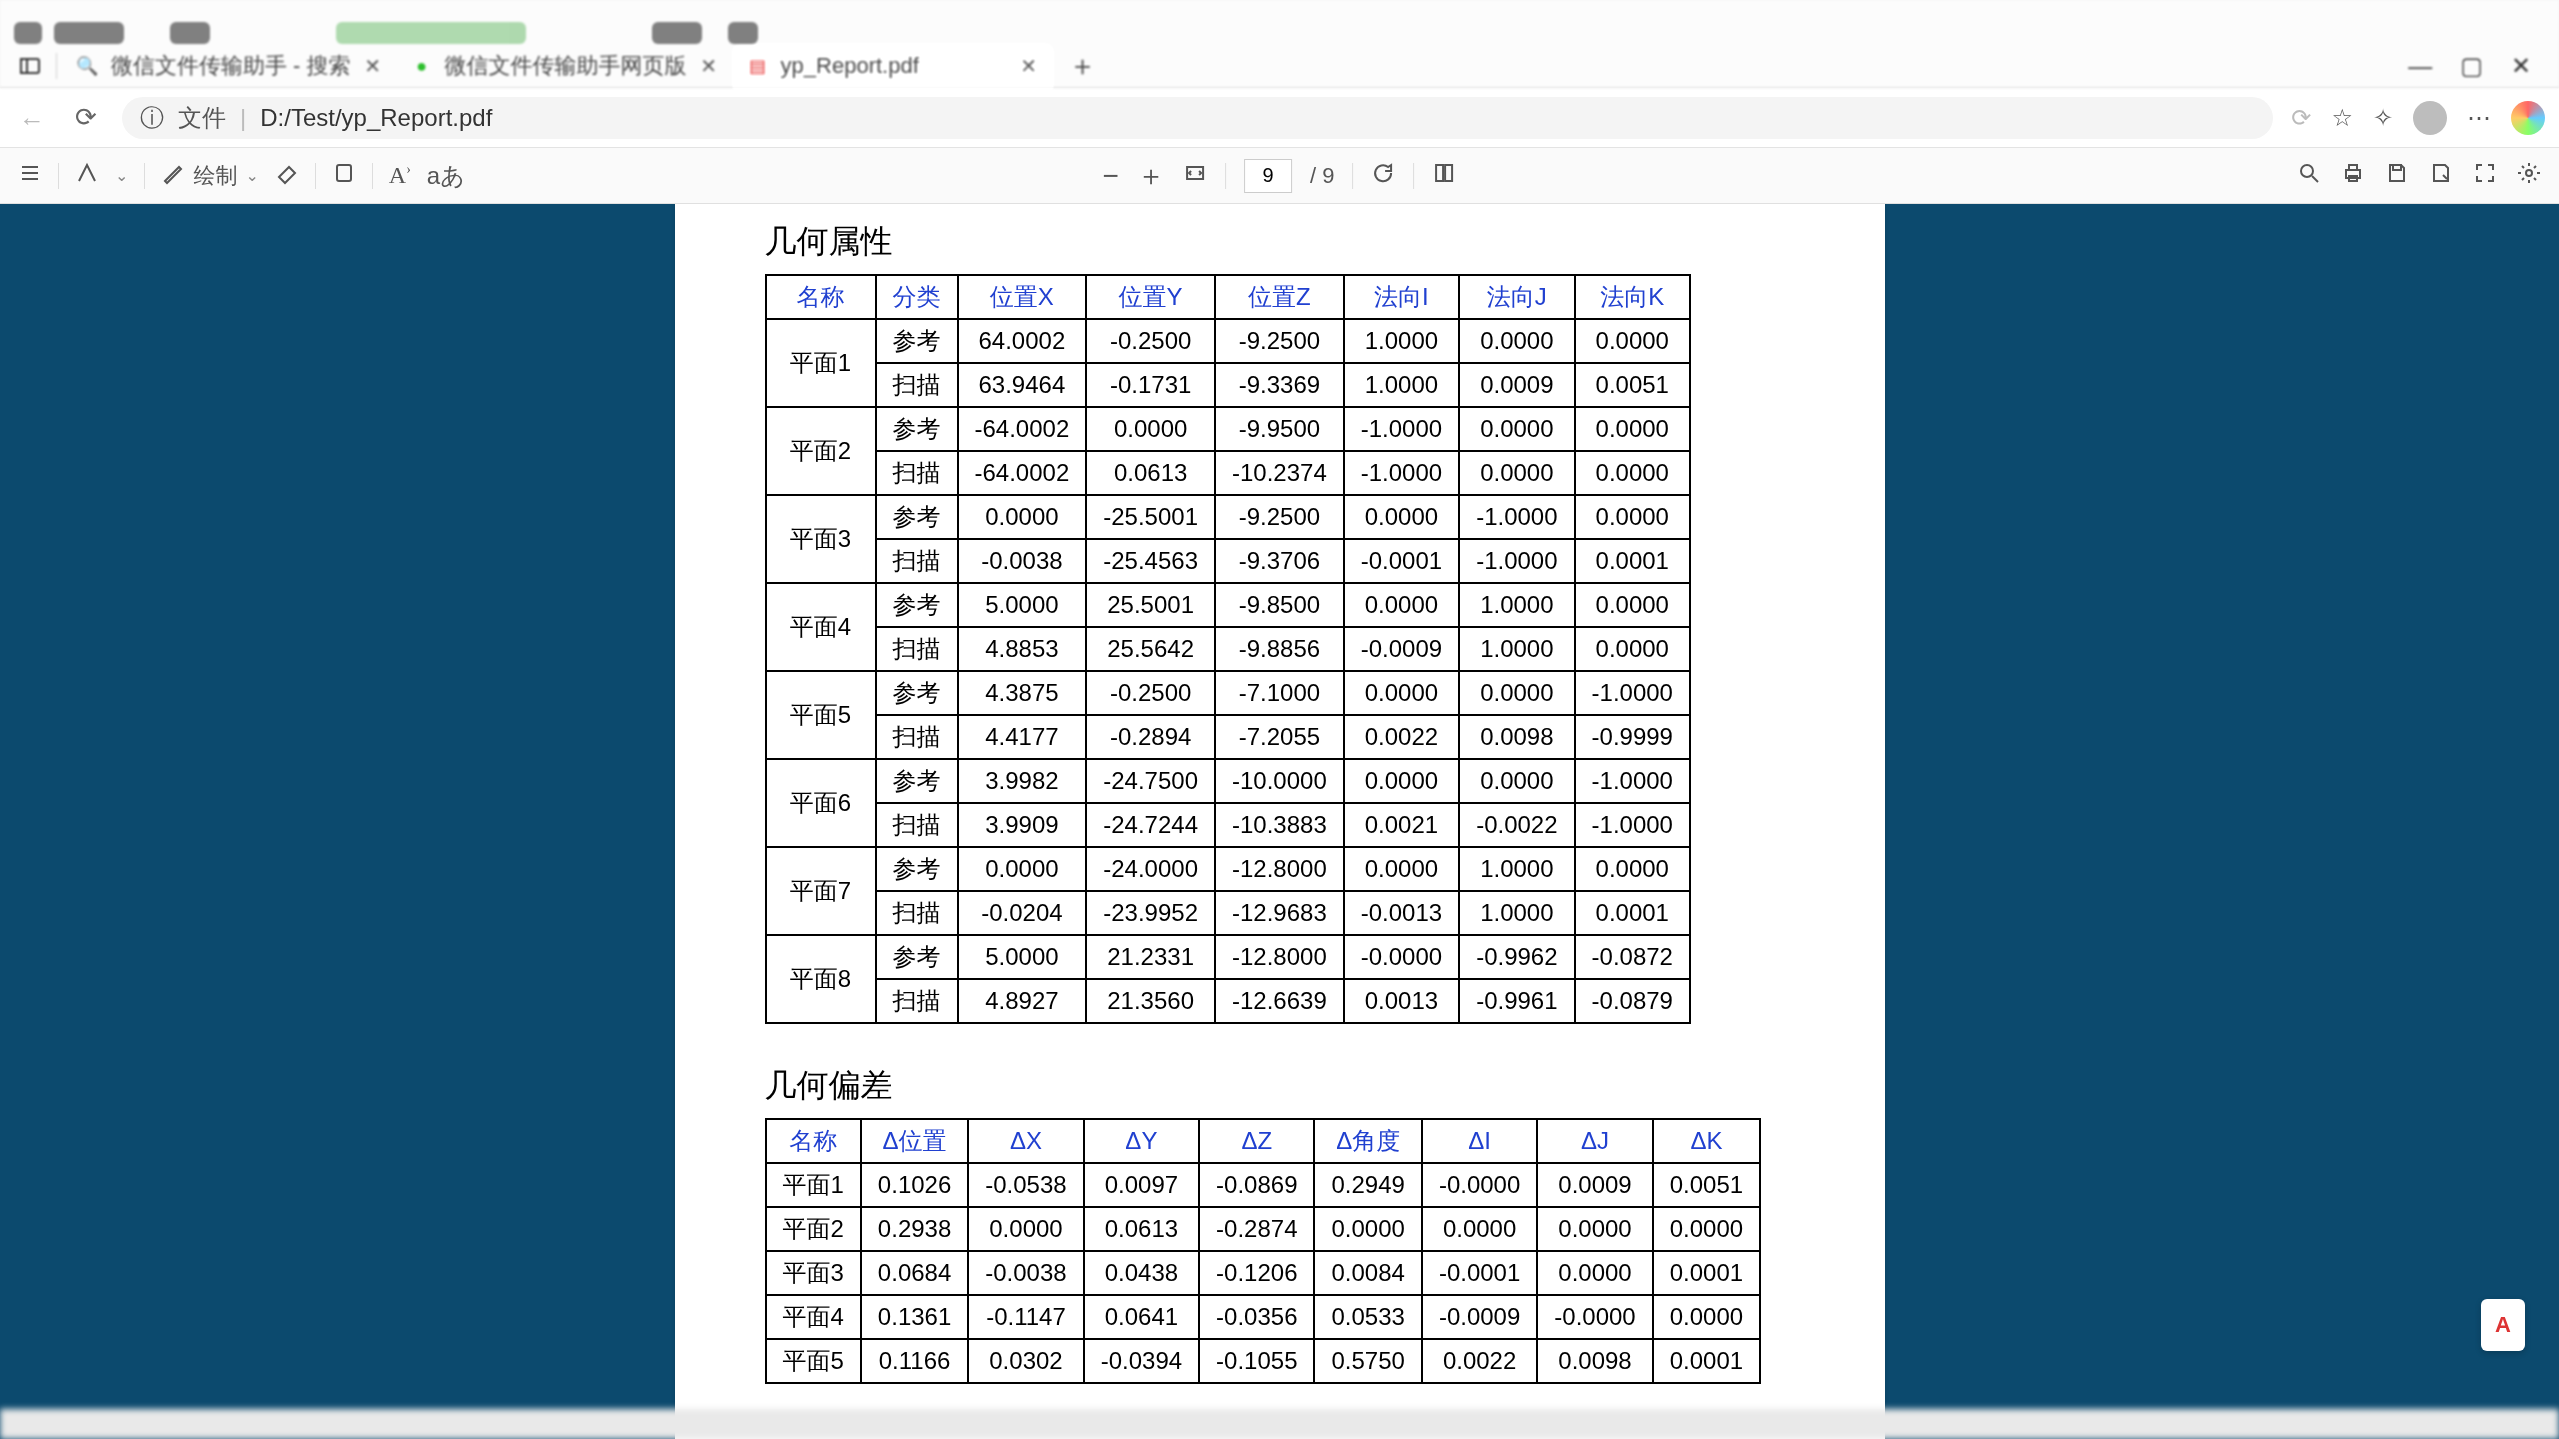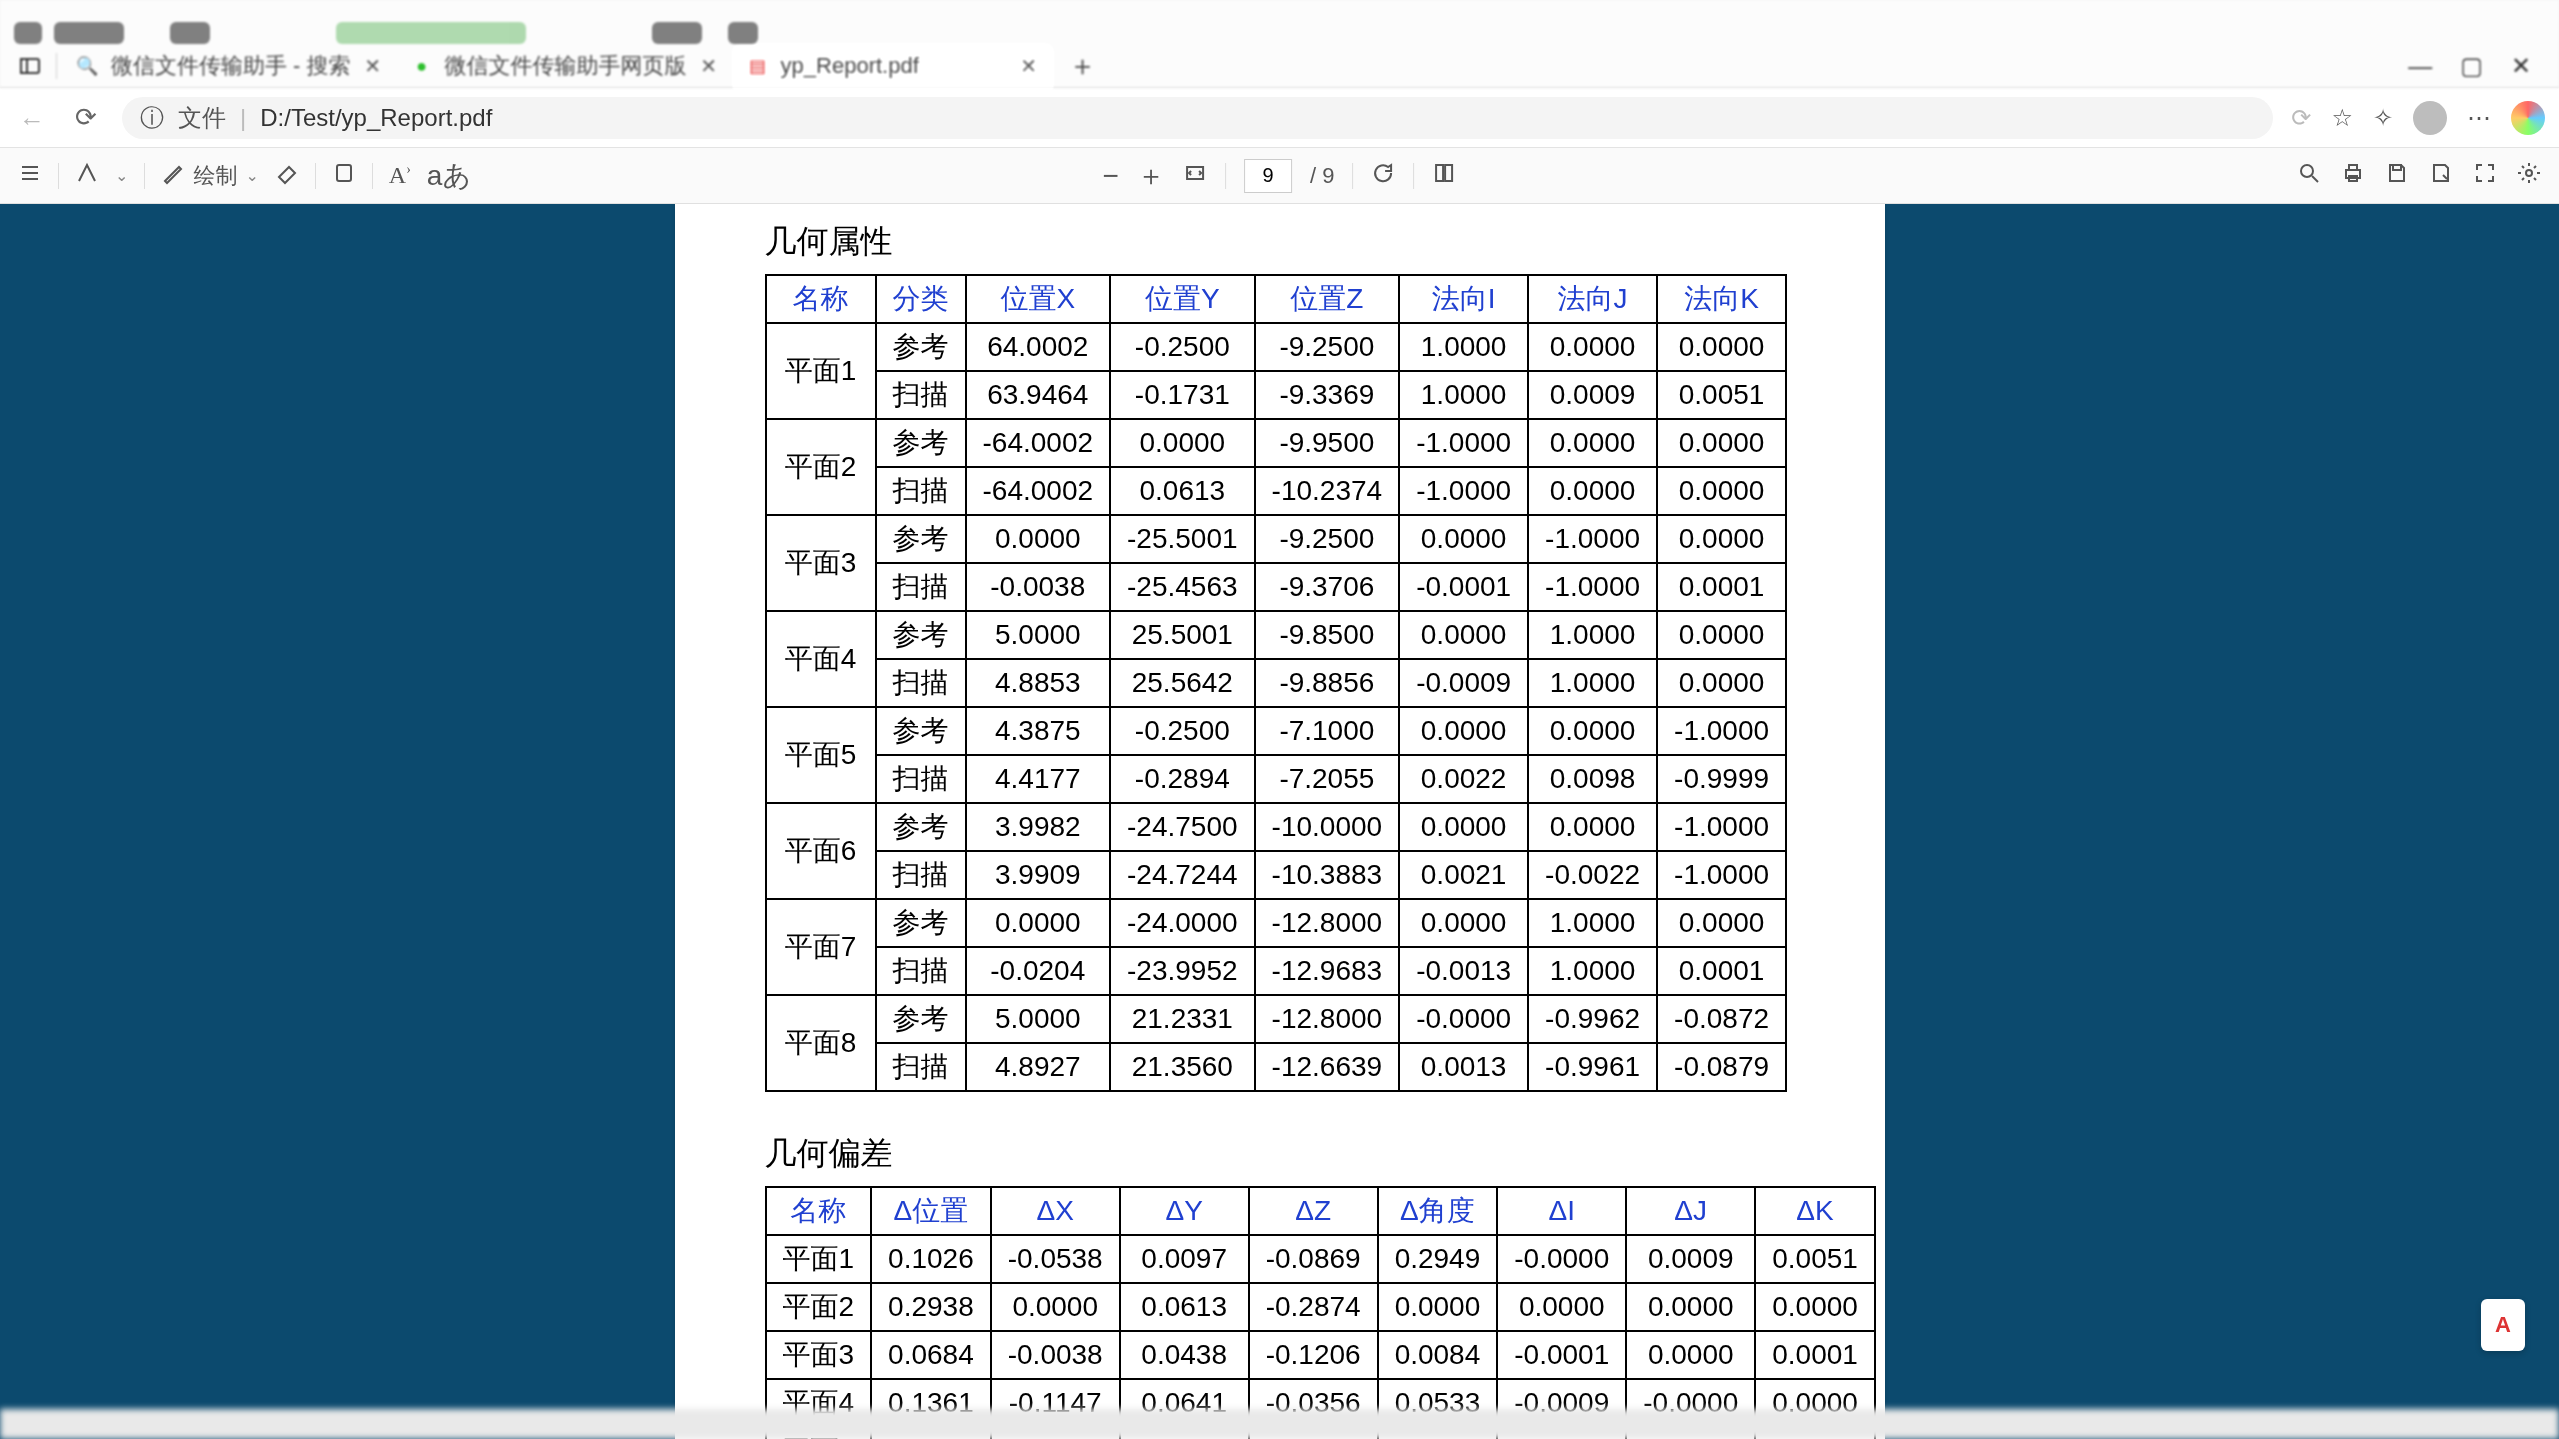--- a/index.html
+++ b/index.html
@@ -36,21 +36,21 @@
   .page-input { width: 48px; height: 34px; border: 1px solid #ccc; text-align: center; font-size: 20px; background: #fff; }
   .pdfbar .right { margin-left: auto; display: flex; gap: 20px; }
   .draw-btn { display: flex; align-items: center; gap: 8px; }
 
   
   .viewport { position: absolute; top: 204px; bottom: 0; left: 0; right: 0; background: #0c4a6e; overflow: hidden; }
   .page { width: 1210px; margin: 0 auto; background: #fff; box-shadow: 0 0 4px rgba(0,0,0,0.15); padding: 10px 90px 60px 90px; }
   .page-outer { overflow-y: auto; height: 100%; }
 
   .sect-title { font-size: 32px; font-weight: 400; margin: 6px 0 10px 0; color: #000; }
-  table.data { border-collapse: collapse; width: auto; font-size: 28px; }
+  table.data { border-collapse: collapse; width: auto; font-size: 24px; }
   table.data th, table.data td { border: 2px solid #000; padding: 4px 16px; text-align: center; white-space: nowrap; height: 44px; }
   table.data th { font-weight: 400; color: #2040d0; }
   table.data td.name { min-width: 110px; }
   table.data td.cat { min-width: 80px; }
 
   
   .pdf-float { position: absolute; right: 34px; bottom: 88px; width: 44px; height: 52px; border-radius: 6px; background: #fff; box-shadow: 0 2px 6px rgba(0,0,0,0.2); display:flex; align-items:center; justify-content:center; font-size: 22px; }
   .pdf-float::before { content: "A"; color:#d33; font-weight:bold; }
 
   
@@ -147,21 +147,21 @@
     </span>
     <span class="ic"><svg viewBox="0 0 24 24">
           <path d="M4 16 L14 6 L20 12 L10 22 Z"></path>
         </svg></span>
     <span style="width:1px;height:26px;background:#ddd"></span>
     <span class="ic"><svg viewBox="0 0 24 24">
           <rect x="5" y="4" width="14" height="16" rx="2"></rect>
         </svg></span>
     <span style="width:1px;height:26px;background:#ddd"></span>
     <span class="ic" style="font-family:serif;font-size:24px">A<sup style="font-size:14px">›</sup></span>
-    <span class="ic" style="font-size:28px">aあ</span>
+    <span class="ic" style="font-size:24px">aあ</span>
   </div>
 
   <div class="center">
     <span style="font-size:28px">−</span>
     <span style="font-size:28px">＋</span>
     <span class="ic"><svg viewBox="0 0 24 24">
           <rect x="4" y="6" width="16" height="12"></rect>
           <path d="M8 10l-2 2 2 2 M16 10l2 2-2 2"></path>
         </svg></span>
     <span style="width:1px;height:26px;background:#ddd"></span>

